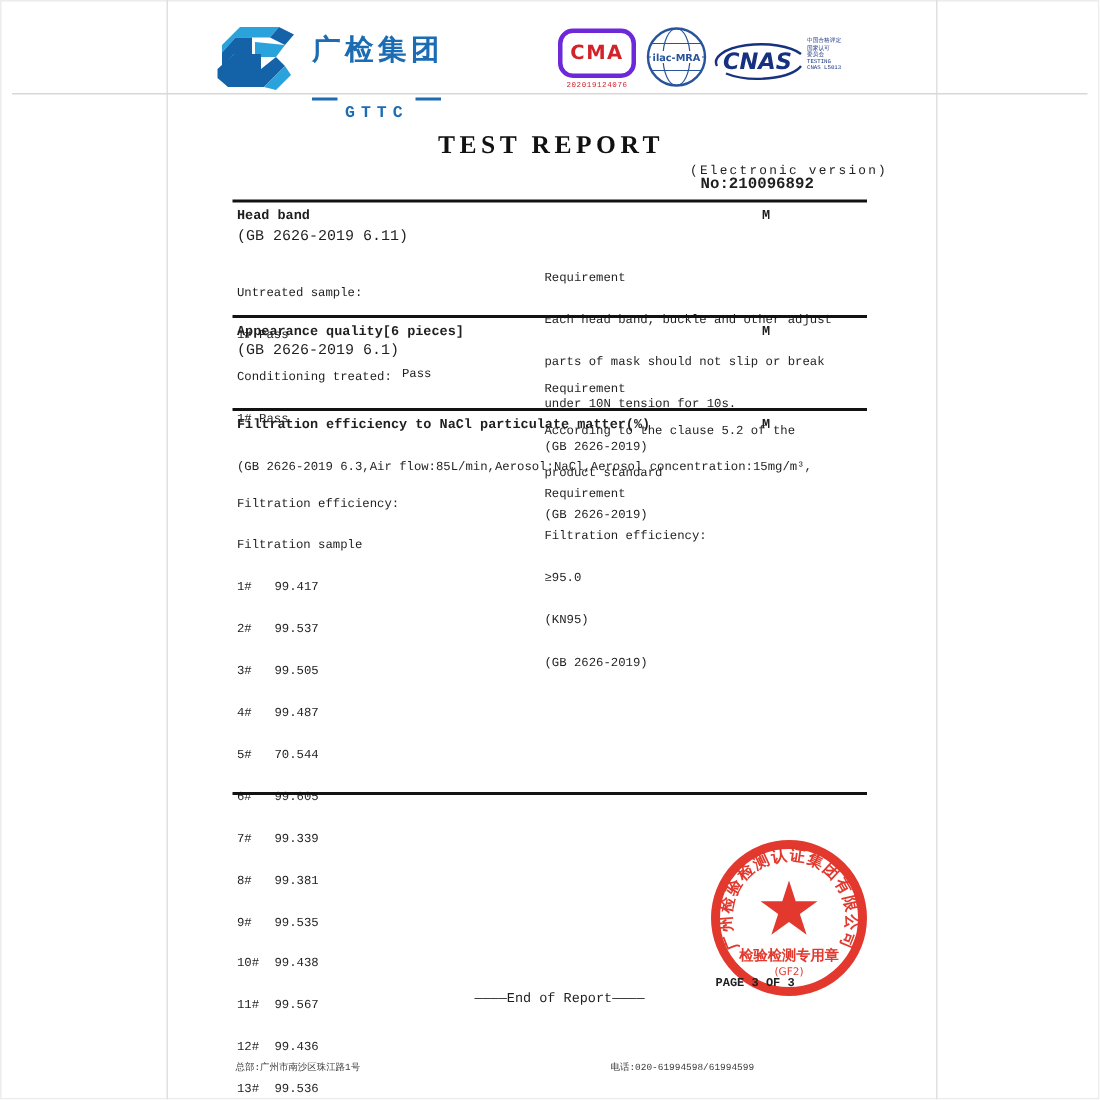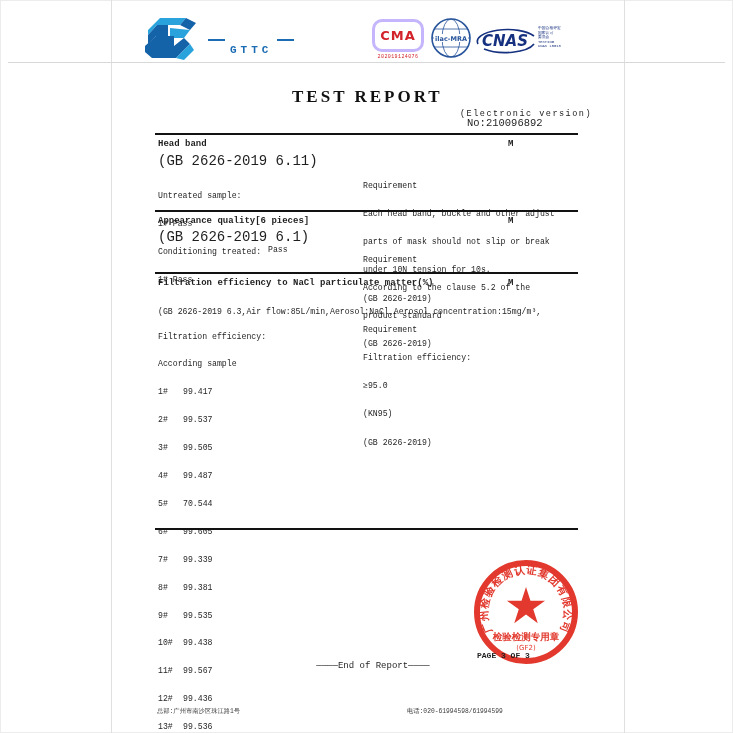--- a/index.html
+++ b/index.html
@@ -13,33 +13,33 @@
   .hline-light{position:absolute;height:1px;background:#d8d8d8;left:8px;right:8px;}
   .rule{position:absolute;height:2px;background:#121212;left:155px;width:423px;}
   .abs{position:absolute;}
 
   
   .brand-cn{font-family:"DejaVu Sans",sans-serif;font-size:19px;font-weight:bold;color:#1b6cb3;letter-spacing:3px;}
   .brand-en-row{display:flex;align-items:center;gap:5px;margin-top:4px;}
   .brand-en-row .dash{width:17px;height:1.5px;background:#1b6cb3;}
   .brand-en{font-size:11px;font-weight:bold;color:#1b6cb3;letter-spacing:4px;margin-top:20px;}
 
-  .cma-box{width:46px;height:27px;border:3px solid #c4b5fd;border-radius:10px;
+  .cma-box{width:46px;height:27px;border:3px solid #6d28d9;border-radius:10px;
     display:flex;align-items:center;justify-content:center;
     color:#d2232a;font-weight:bold;font-size:13px;letter-spacing:1px;font-family:"DejaVu Sans",sans-serif;}
   .cma-num{font-size:5px;color:#d2232a;letter-spacing:.4px;text-align:center;margin-top:2px;}
   .cnas-side{font-size:3.8px;line-height:4.6px;color:#16317f;white-space:pre;}
 
   
   .title{font-family:Liberation Serif, serif;font-size:17px;font-weight:bold;letter-spacing:3px;color:#111;}
   .subtitle{font-size:8.5px;letter-spacing:1.5px;color:#222;}
-  .report-no{font-size:10.5px;font-weight:normal;padding-left:37px;}
+  .report-no{font-size:10.5px;font-weight:bold;padding-left:37px;}
   .sec-title{font-size:9px;font-weight:bold;white-space:pre;}
   .marker{font-size:9px;font-weight:bold;}
-  .method{font-size:14px;white-space:pre;}
+  .method{font-size:10px;white-space:pre;}
   .lines{font-size:8.2px;line-height:9.4px;white-space:pre;}
   .lines3{font-size:8.2px;line-height:9.3px;white-space:pre;}
   .rid{display:inline-block;width:25px;}
   .page-ind{font-size:8px;font-weight:bold;z-index:3;}
   .end-report{font-size:9px;text-align:center;width:190px;}
   .footer-text{font-size:6.3px;line-height:9.5px;color:#3c3c3c;white-space:pre;}
   .stamp-wrap{z-index:2;opacity:.93;}
 </style>
 </head>
 <body>
@@ -52,20 +52,21 @@
   <svg width="58" height="46" viewBox="0 0 58 46">
     <polygon points="8,14 20,2 46,2 40,9 17,9 8,19" fill="#2aa3dd"></polygon>
     <polygon points="46,2 56,7 50,14 40,9" fill="#1462a8"></polygon>
     <polygon points="8,19 17,9 28,9 28,20 16,20 8,28" fill="#1462a8"></polygon>
     <polygon points="30,12 50,14 44,22 30,22" fill="#2aa3dd"></polygon>
     <polygon points="5,30 16,20 34,20 34,30 44,22 50,28 36,42 12,42 5,36" fill="#1462a8"></polygon>
     <polygon points="36,42 50,28 54,34 44,44" fill="#2aa3dd"></polygon>
   </svg>
 </div>
 <div class="abs" style="left:208px;top:20px;">
+  <div class="brand-cn">广检集团</div>
   <div class="brand-en-row">
     <span class="dash"></span>
     <span class="brand-en">GTTC</span>
     <span class="dash"></span>
   </div>
 </div>
 
 <div class="abs" style="left:372px;top:19px;">
   <div class="cma-box">CMA</div>
   <div class="cma-num">202019124076</div>
@@ -134,21 +135,21 @@
 <div class="rule" style="top:272px;"></div>
 
 <div class="abs sec-title" style="left:158px;top:278px;">Filtration efficiency to NaCl particulate matter(%)</div>
 <div class="abs marker" style="left:508px;top:278px;">M</div>
 <div class="abs lines" style="left:158px;top:288px;">
   <div>(GB 2626-2019 6.3,Air flow:85L/min,Aerosol:NaCl,Aerosol concentration:15mg/m³,</div>
 </div>
 
 <div class="abs lines3" style="left:158px;top:313px;">
   <div>Filtration efficiency:</div>
-  <div>According sample</div>
+  <div>Filtration sample</div>
   <div><span class="rid">1#</span><span>99.417</span></div>
   <div><span class="rid">2#</span><span>99.537</span></div>
   <div><span class="rid">3#</span><span>99.505</span></div>
   <div><span class="rid">4#</span><span>99.487</span></div>
   <div><span class="rid">5#</span><span>70.544</span></div>
   <div><span class="rid">6#</span><span>99.605</span></div>
   <div><span class="rid">7#</span><span>99.339</span></div>
   <div><span class="rid">8#</span><span>99.381</span></div>
   <div><span class="rid">9#</span><span>99.535</span></div>
   <div><span class="rid">10#</span><span>99.438</span></div>

